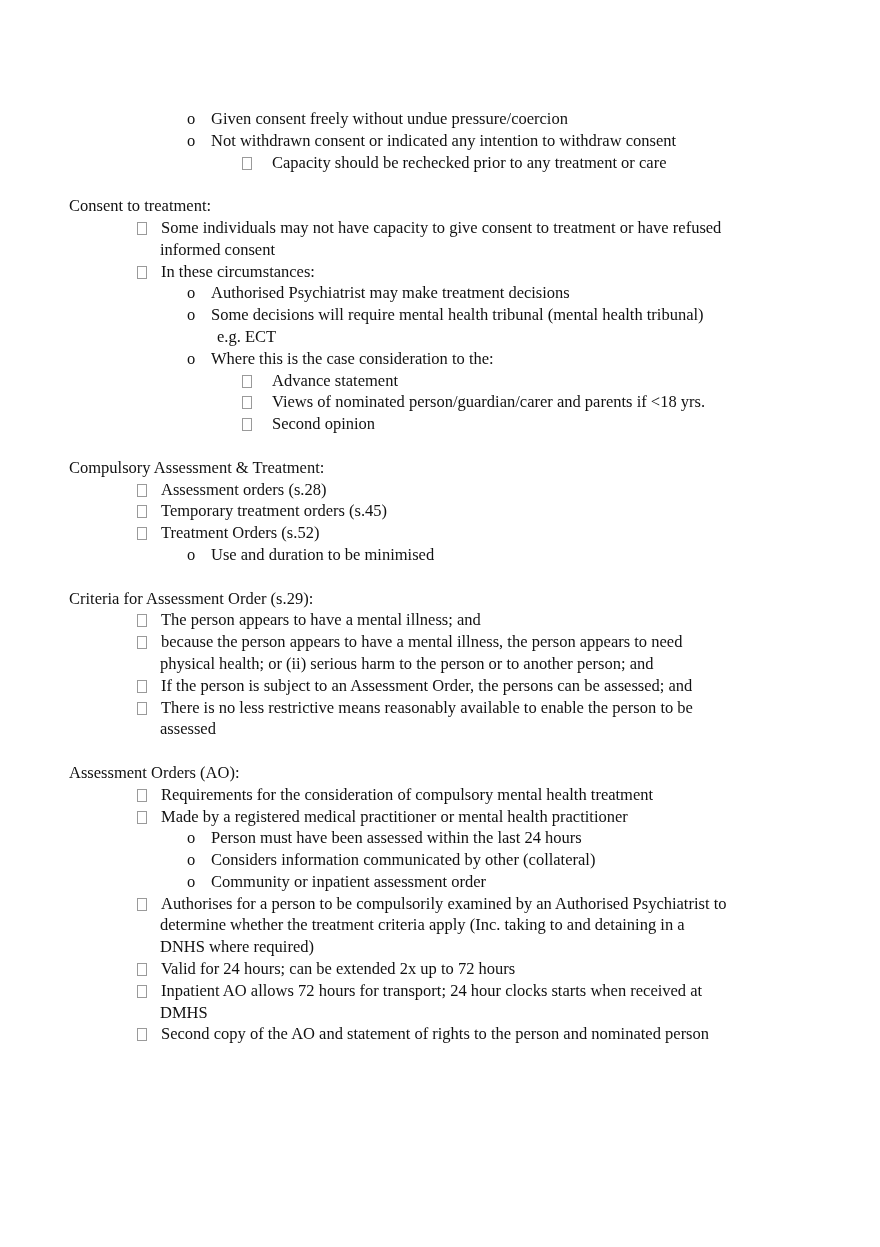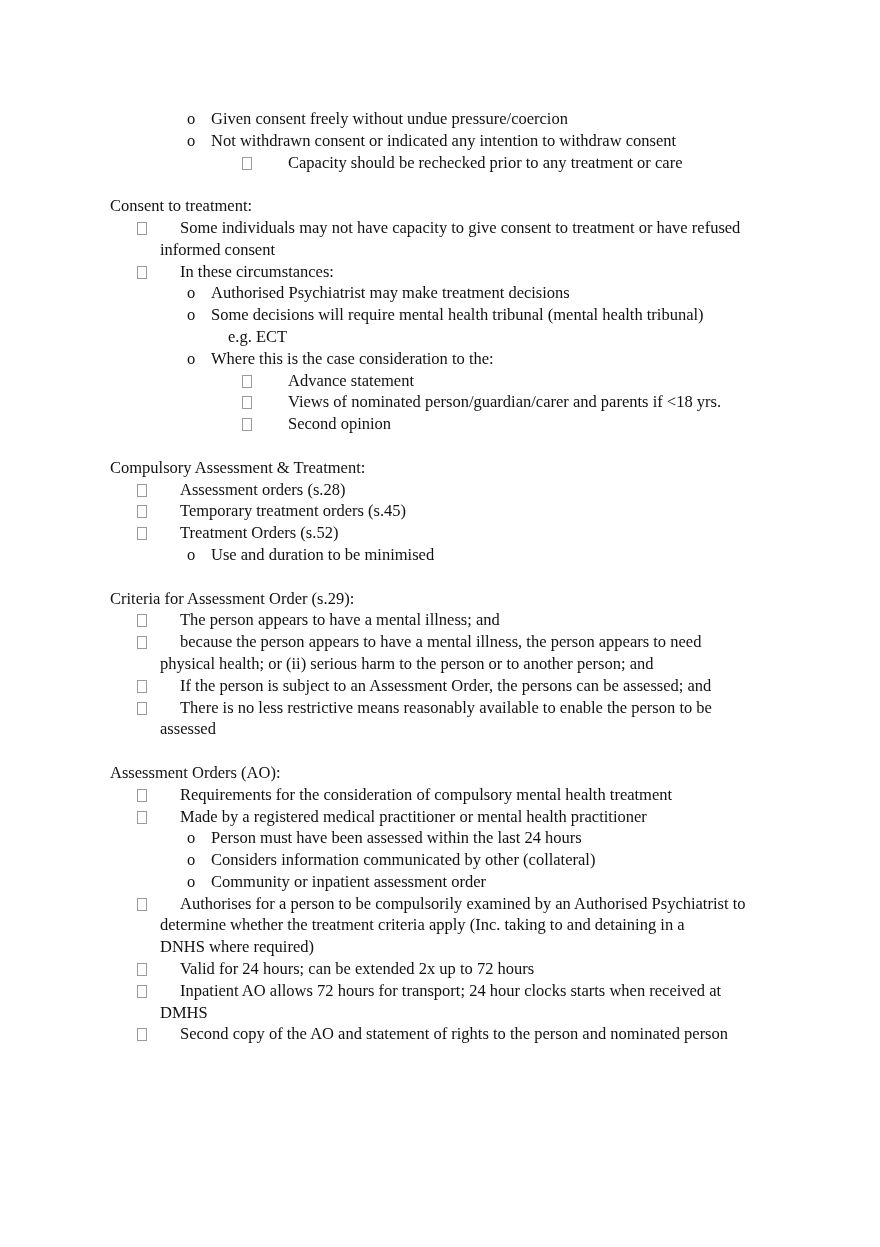--- a/index.html
+++ b/index.html
@@ -3,34 +3,34 @@
 <meta charset="utf-8">
 <style>
   html, body { margin: 0; padding: 0; background: #ffffff; }
   body {
     width: 880px; height: 1247px; position: relative; overflow: hidden;
     font-family: "Liberation Serif", serif; font-size: 16.5px; color: #111;
   }
   .page { position: absolute; left: 0; top: 108px; width: 880px; }
   .line { position: relative; height: 21.8px; line-height: 21.8px; white-space: nowrap; }
   .gap { height: 21.8px; }
-  .heading { padding-left: 110px; }
+  .heading { padding-left: 69px; }
   .marker { position: absolute; top: 0; }
   .box {
     display: inline-block; width: 8px; height: 11px; border: 1px solid #9a9a9a;
     position: absolute; top: 5px;
   }
   .l1 .box { left: 137px; }
-  .l1 .txt { position: absolute; left: 180px; }
+  .l1 .txt { position: absolute; left: 161px; }
   .l1 .wrap { position: absolute; left: 160px; }
   .l2 .marker { left: 187px; }
   .l2 .txt { position: absolute; left: 211px; }
-  .l2 .wrap { position: absolute; left: 228px; }
+  .l2 .wrap { position: absolute; left: 217px; }
   .l3 .box { left: 242px; }
-  .l3 .txt { position: absolute; left: 288px; }
+  .l3 .txt { position: absolute; left: 272px; }
 </style>
 </head>
 <body>
 
 <div class="page">
 
   <div class="line l2">
     <span class="marker">o</span>
     <span class="txt">Given consent freely without undue pressure/coercion</span>
   </div>

